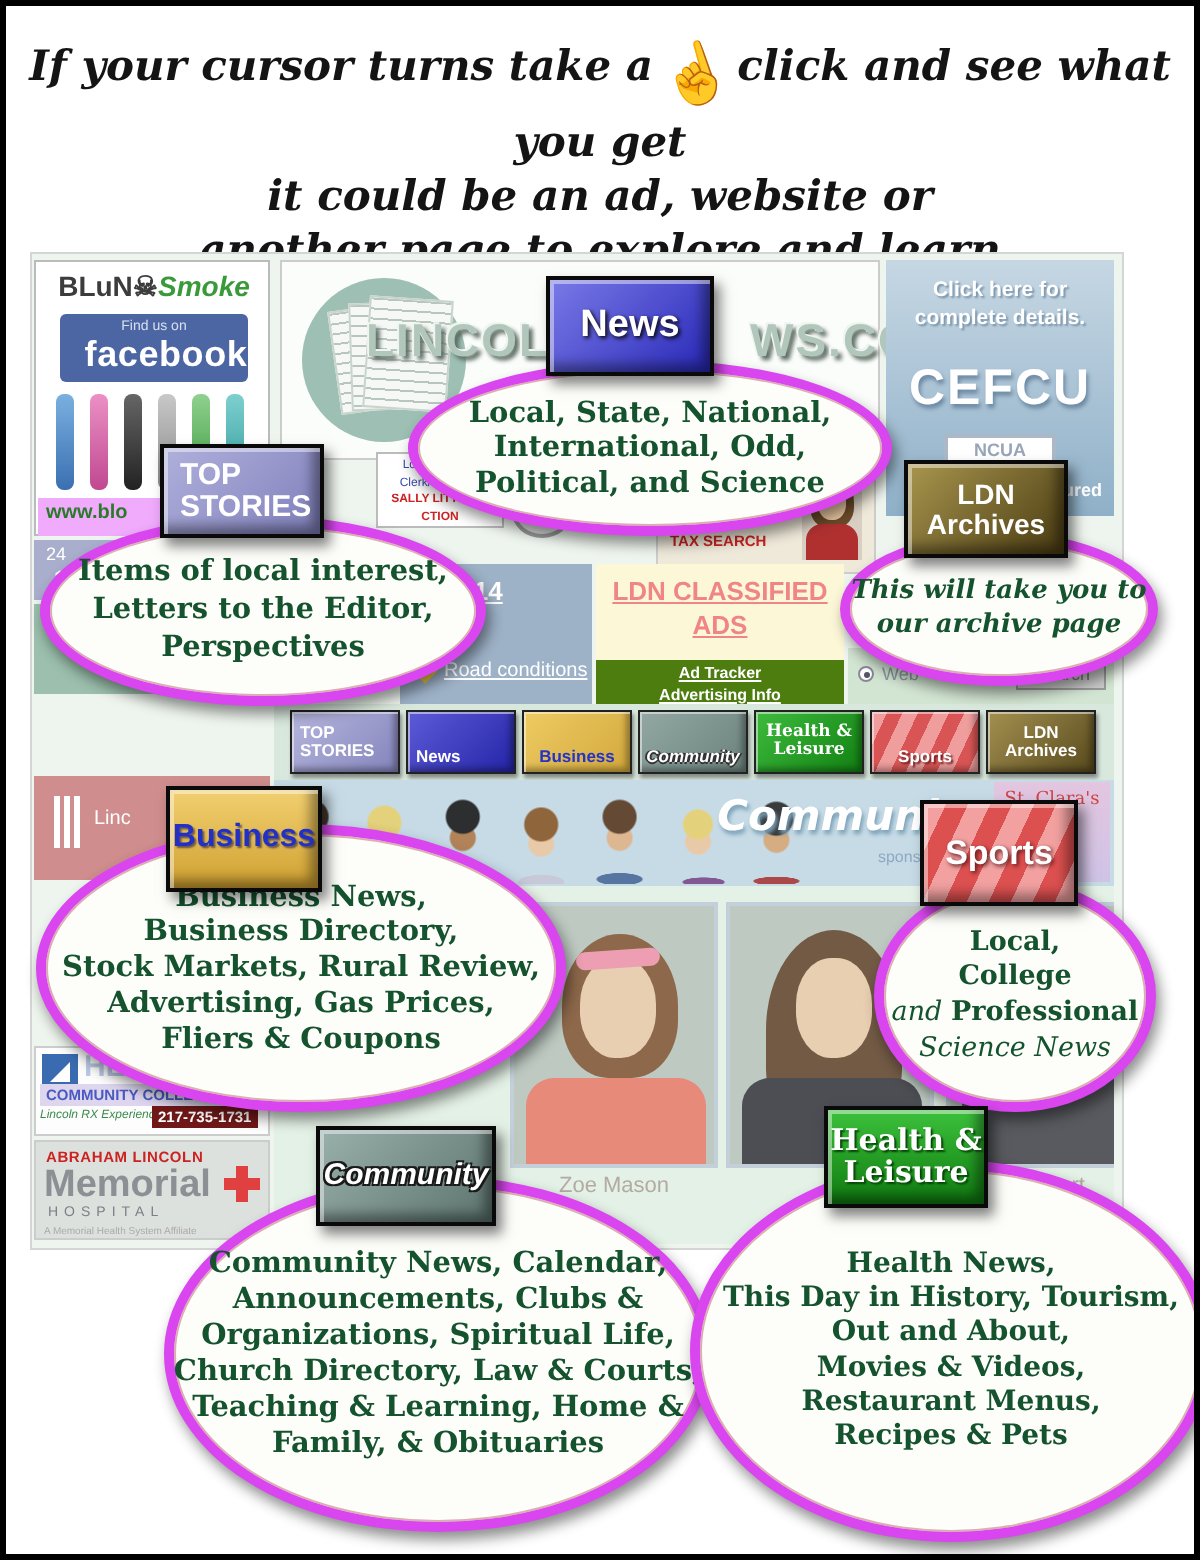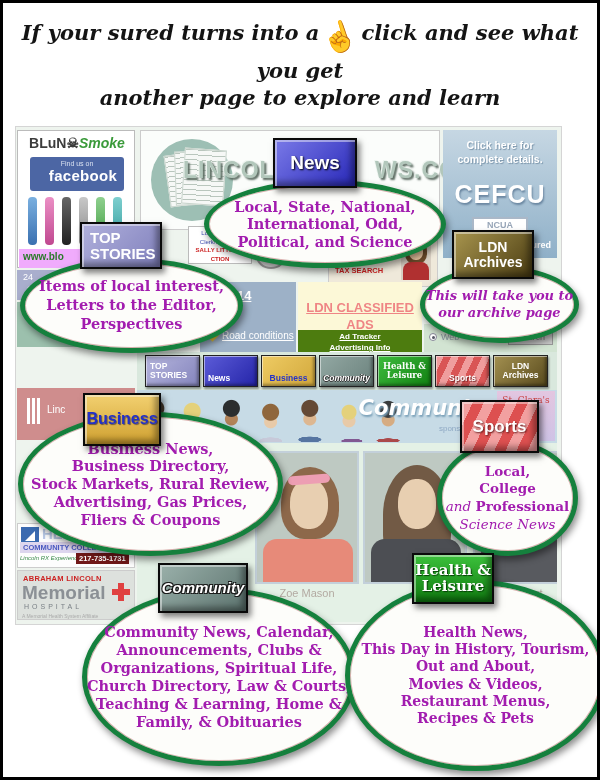--- a/index.html
+++ b/index.html
@@ -17,21 +17,21 @@
   #shot{left:13px;top:124px;width:545px;height:497px;background:#eef4ee;
         box-shadow:0 0 0 1px #d5d5d5;z-index:1;}
   #shot .abs{position:absolute;}
 
   
   .smoke{left:1px;top:3px;width:118px;height:138px;background:#fff;border:1px solid #bbb;box-sizing:border-box;}
   .smoke-brand{left:6px;top:4px;width:106px;text-align:center;font-size:14px;font-weight:bold;color:#3c3c3c;}
   .smoke-green{color:#3a9a3a;font-style:italic;}
   .fb-wrap{left:12px;top:26px;width:94px;height:34px;background:#4c66a4;border-radius:3px;text-align:center;}
   .fb-find{font-size:7px;color:#d8e0f0;padding-top:3px;}
-  .fb-word{font-size:15px;font-weight:bold;color:#fff;letter-spacing:.3px;padding-left:12px;}
+  .fb-word{font-size:18px;font-weight:bold;color:#fff;letter-spacing:.3px;padding-left:12px;}
   .ecigs{left:8px;top:66px;width:102px;height:50px;}
   .ecig{position:absolute;top:0;width:9px;height:48px;border-radius:4px;}
   .smoke-url{left:1px;top:118px;width:114px;height:17px;background:#f0abfc;color:#2a7a2a;
              font-size:10px;font-weight:bold;padding:2px 0 0 4px;}
   .obits{left:1px;top:143px;width:118px;height:30px;background:#a9aecd;color:#fff;}
   .obit-count{left:6px;top:2px;font-size:9px;}
   .obit-label{left:10px;top:14px;font-size:11px;font-weight:bold;}
   .letters{left:1px;top:175px;width:118px;height:45px;background:#9cc0ad;color:#f4faf6;
            font-size:10px;font-weight:bold;text-align:center;line-height:1.4;padding-top:10px;box-sizing:border-box;}
   .pinkad{left:1px;top:261px;width:118px;height:52px;background:#cf8d8d;color:#fff;}
@@ -90,21 +90,21 @@
         font-size:9px;font-weight:bold;padding:1px 0;}
   .cefcu-frag{position:absolute;right:6px;bottom:8px;font-size:9px;font-weight:bold;}
 
   
   .dateblk{left:184px;top:155px;width:96px;height:70px;background:#9db1c7;color:#fff;}
   .date-main{left:8px;top:6px;font-size:13px;font-weight:bold;text-decoration:underline;}
   .date-time{left:8px;top:24px;font-size:7px;color:#e9eff6;}
   .roadlink{left:22px;top:48px;font-size:10px;color:#fff;text-decoration:underline;}
   .road-icon{left:8px;top:49px;width:9px;height:9px;background:#e8c840;transform:rotate(45deg);}
   .classified{left:282px;top:155px;width:124px;height:48px;background:#fcf8d7;text-align:center;
-              color:#ef8585;font-size:13px;font-weight:bold;line-height:1.3;padding-top:18px;box-sizing:border-box;}
+              color:#ef8585;font-size:13px;font-weight:bold;line-height:1.3;padding-top:6px;box-sizing:border-box;}
   .classified span{text-decoration:underline;}
   .adtracker{left:282px;top:203px;width:124px;height:23px;background:#4d7c0f;color:#fff;text-align:center;
              font-size:8px;font-weight:bold;line-height:1.35;padding-top:2px;box-sizing:border-box;}
   .adtracker span{text-decoration:underline;}
   .searchbar{left:408px;top:197px;width:133px;height:28px;background:#d2e4d2;}
   .radio{position:absolute;top:9px;width:8px;height:8px;border-radius:50%;background:#fff;border:1px solid #889;box-sizing:border-box;}
   .radio:after{content:"";position:absolute;left:1.5px;top:1.5px;width:3px;height:3px;border-radius:50%;background:#556;}
   .radio-lab{position:absolute;top:8px;font-size:9px;color:#8a98a0;}
   .search-btn{position:absolute;right:4px;top:5px;background:#ccc;border:1px solid #999;color:#777;
               font-size:9px;padding:2px 7px;}
@@ -179,43 +179,44 @@
   .bb-sports{left:457px;top:397px;width:79px;height:53px;
              background:repeating-linear-gradient(115deg,#f2a0a0 0 10px,#dd5050 10px 20px);
              font-size:17px;text-shadow:1px 1px 2px #601818;}
   .bb-com{left:155px;top:560px;width:90px;height:50px;background:linear-gradient(135deg,#9ab0aa,#5c736e);
           font-size:15px;font-style:italic;
           text-shadow:-1px -1px 0 #1a1a1a,1px -1px 0 #1a1a1a,-1px 1px 0 #1a1a1a,1px 1px 0 #1a1a1a;}
   .bb-health{left:409px;top:550px;width:82px;height:51px;background:linear-gradient(#3cc13c,#0f7a0f);
              font-size:15px;font-family:"DejaVu Serif",serif;text-shadow:1px 1px 1px #064006;}
 
   
-  .callout{position:absolute;border-radius:50%;background:#fdfdfa;border:5px solid #15803d;z-index:5;
+  .callout{position:absolute;border-radius:50%;background:#fdfdfa;border:5px solid #d946ef;z-index:5;
            display:flex;flex-direction:column;justify-content:center;align-items:center;text-align:center;
-           font-family:"DejaVu Serif",serif;font-weight:bold;color:#a21caf;
+           font-family:"DejaVu Serif",serif;font-weight:bold;color:#14532d;
            box-shadow:2px 4px 7px rgba(0,0,0,.45),inset 0 0 0 1px rgba(140,0,0,.3);}
   .callout div{white-space:nowrap;}
   .el-news{left:201px;top:177px;width:232px;height:78px;font-size:14.5px;line-height:1.18;}
   .el-top{left:17px;top:255px;width:213px;height:85px;font-size:14.5px;line-height:1.3;}
   .el-arch{left:417px;top:263px;width:149px;height:67px;font-size:13px;font-style:italic;font-weight:600;line-height:1.3;}
   .el-biz{left:15px;top:409px;width:255px;height:134px;font-size:14.5px;line-height:1.22;}
   .el-sports{left:434px;top:437px;width:131px;height:106px;font-size:13.5px;line-height:1.3;}
   .el-com{left:79px;top:585px;width:264px;height:168px;font-size:14.5px;line-height:1.25;}
   .el-health{left:342px;top:577px;width:251px;height:181px;font-size:14px;line-height:1.22;}
   .it{font-style:italic;font-weight:500;}
 </style>
 </head>
 <body>
 
 <div id="page">
 
   <div id="instr" class="abs">
     <div>
-      <span>If your sured turns into a</span><span class="hand">☝</span><span>click and see what you get</span>
-    </div>
+      <span>If your cursor turns take a</span><span class="hand">☝</span><span>click and see what you get</span>
+    </div>
+    <div>it could be an ad, website or</div>
     <div>another page to explore and learn</div>
   </div>
 
   <div id="shot" class="abs">
 
     <div class="abs smoke">
       <div class="abs smoke-brand">
         <span>BLuN</span><span>☠</span><span class="smoke-green">Smoke</span>
       </div>
       <div class="abs fb-wrap">

